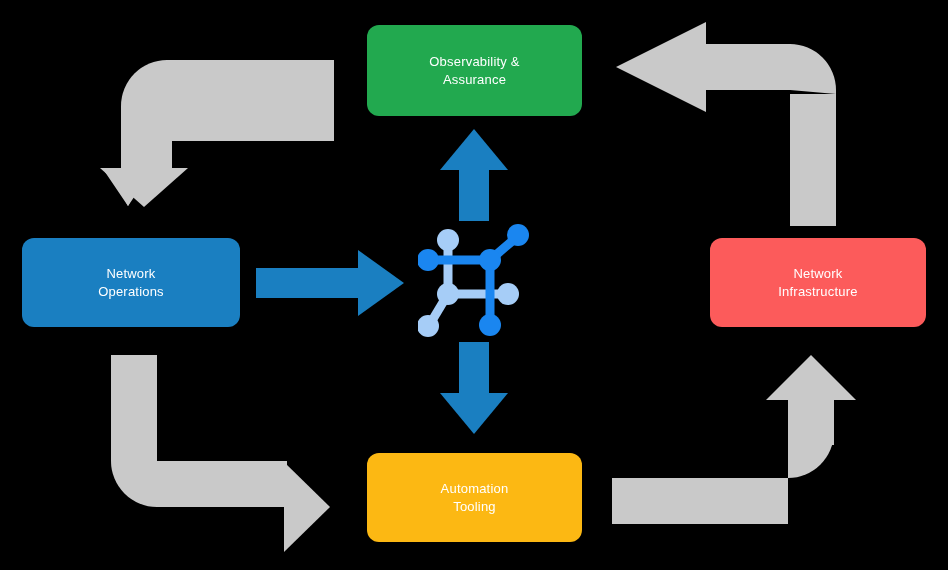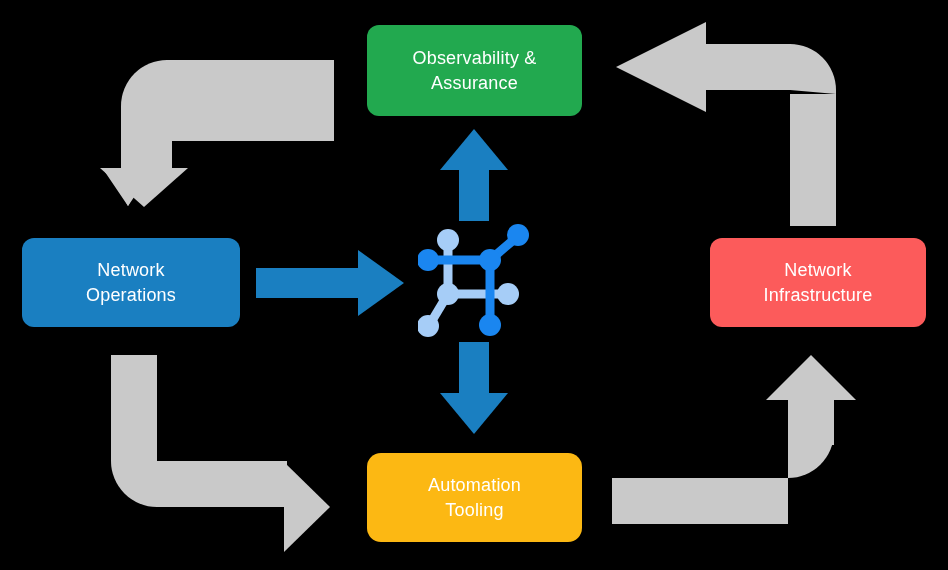--- a/index.html
+++ b/index.html
@@ -27,21 +27,21 @@
     height: 570px;
   }
   .node-box {
     position: absolute;
     border-radius: 12px;
     display: flex;
     align-items: center;
     justify-content: center;
     text-align: center;
     color: #ffffff;
-    font-size: 18px;
+    font-size: 13px;
     line-height: 1.38;
     font-weight: 400;
     letter-spacing: 0.2px;
     box-sizing: border-box;
     padding: 4px 8px;
   }
   #box-observability {
     left: 367px;  top: 25px;   width: 215px; height: 91px;
   }
   #box-network-operations {
@@ -193,18 +193,18 @@
   <div class="node-box" id="box-network-operations" style="background: rgb(26, 127, 193); color: rgb(255, 255, 255);">
     <span class="box-label">Network
 Operations</span>
   </div>
 
   <div class="node-box" id="box-network-infrastructure" style="background: rgb(252, 91, 91); color: rgb(255, 255, 255);">
     <span class="box-label">Network
 Infrastructure</span>
   </div>
 
-  <div class="node-box" id="box-automation" style="background: rgb(252, 184, 19); color: rgb(255, 255, 255); border-radius: 14px;">
+  <div class="node-box" id="box-automation" style="background: rgb(252, 184, 19); color: rgb(255, 255, 255);">
     <span class="box-label">Automation
 Tooling</span>
   </div>
 
 </div>
 
 </body></html>

